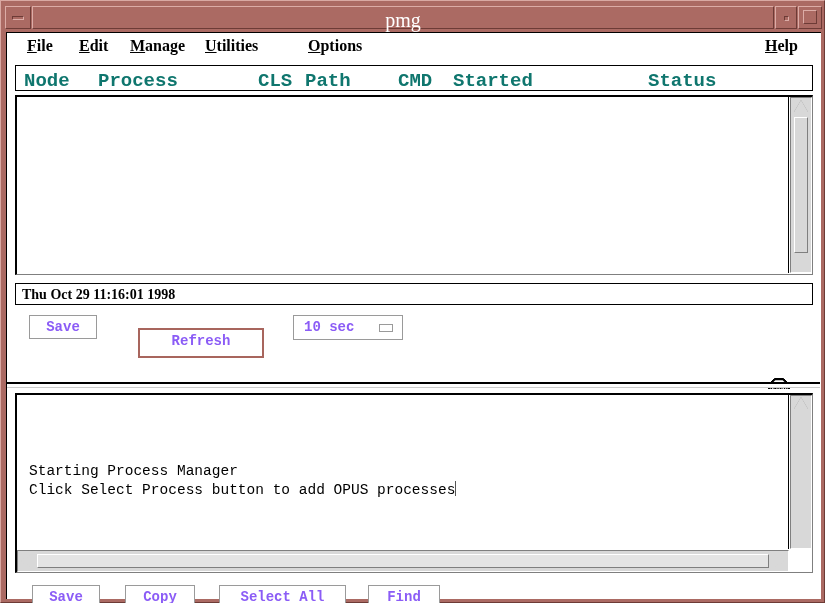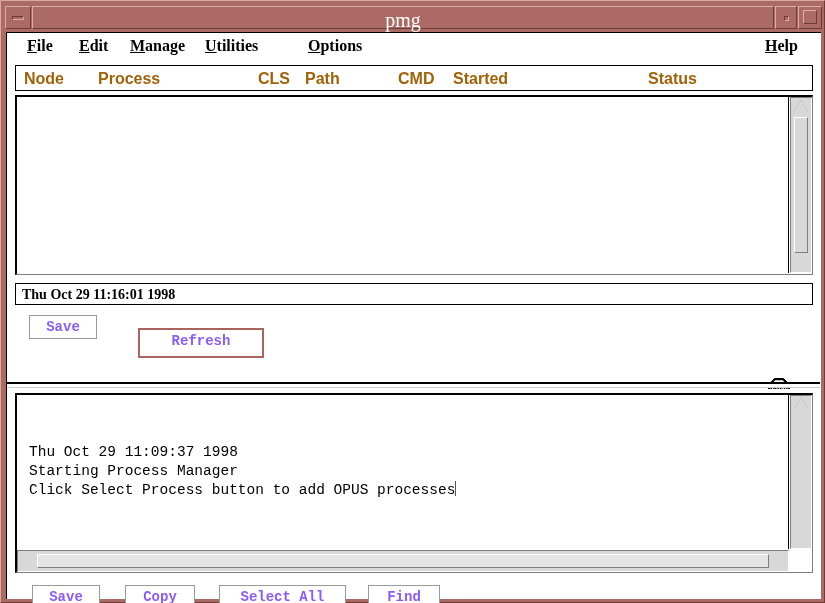--- a/index.html
+++ b/index.html
@@ -159,24 +159,24 @@
     position: absolute;
     left: 8px; top: 4px;
     width: 798px; height: 26px;
     background: #ffffff;
     box-sizing: border-box;
     border: 1px solid #000000;
   }
   .col-label {
     position: absolute;
     top: 4px;
-    font-family: Liberation Sans, sans-serif;
+    font-family: Liberation Mono, monospace;
     font-weight: bold;
-    font-size: 16px;
-    color: #a16207;
+    font-size: 19px;
+    color: #0f766e;
     white-space: nowrap;
   }
 
   .list-box {
     position: absolute;
     left: 8px; top: 34px;
     width: 798px; height: 180px;
     box-sizing: border-box;
     background: #ffffff;
     border-top: 2px solid #000000;
@@ -511,40 +511,43 @@
           </div>
         </div>
 
         <div class="ts-field">
           <div class="ts-text">Thu Oct 29 11:16:01 1998</div>
         </div>
 
         <div class="ctrl-row">
           <div class="mbutton" id="btn-save-top">Save</div>
           <div class="mbutton default-btn" id="btn-refresh">Refresh</div>
+          <div class="mbutton" id="opt-interval">
+            <span class="opt-label">10 sec</span>
+            <span class="opt-indicator"></span>
+          </div>
         </div>
 
         <div class="stop-icon">
           <svg width="24" height="24" viewBox="0 0 24 24" aria-hidden="true">
             <polygon points="7.5,1.5 16.5,1.5 22.5,7.5 22.5,16.5 16.5,22.5 7.5,22.5 1.5,16.5 1.5,7.5" fill="#000000" stroke="#000000" stroke-width="1"></polygon>
             <polygon points="8.3,3.2 15.7,3.2 20.8,8.3 20.8,15.7 15.7,20.8 8.3,20.8 3.2,15.7 3.2,8.3" fill="#ffffff" stroke="none"></polygon>
             <polygon points="8.8,6.0 15.2,6.0 15.2,18.0 8.8,18.0" fill="#000000" stroke="none" opacity="0"></polygon>
             <rect x="3.6" y="8.6" width="16.8" height="6.8" fill="#000000"></rect>
             <text x="12" y="13.9" font-family="'Liberation Sans', sans-serif" font-size="5.4" font-weight="bold" fill="#ffffff" text-anchor="middle">STOP</text>
           </svg>
         </div>
       </div>
 
       <div class="panel-sep"></div>
 
       <div class="panel-bot">
 
         <div class="log-box">
           <div class="log-inner">
-            <div class="log-text" style="top:48px">Thu Oct 29 11:09:37 1998</div>
             <div class="log-text" style="top:67px">Starting Process Manager</div>
             <div class="log-text" style="top:86px"><span>Click Select Process button to add OPUS processes</span><span class="caret"></span></div>
           </div>
 
           <div class="log-vscroll">
             <div class="arrow-up">
               <div class="tri tri-up"></div>
             </div>
             <div class="vthumb"></div>
             <div class="arrow-dn">

